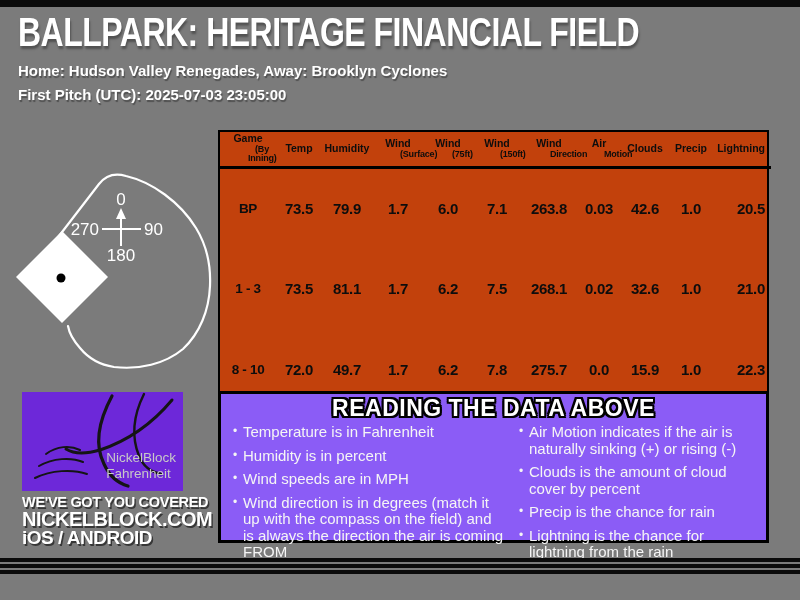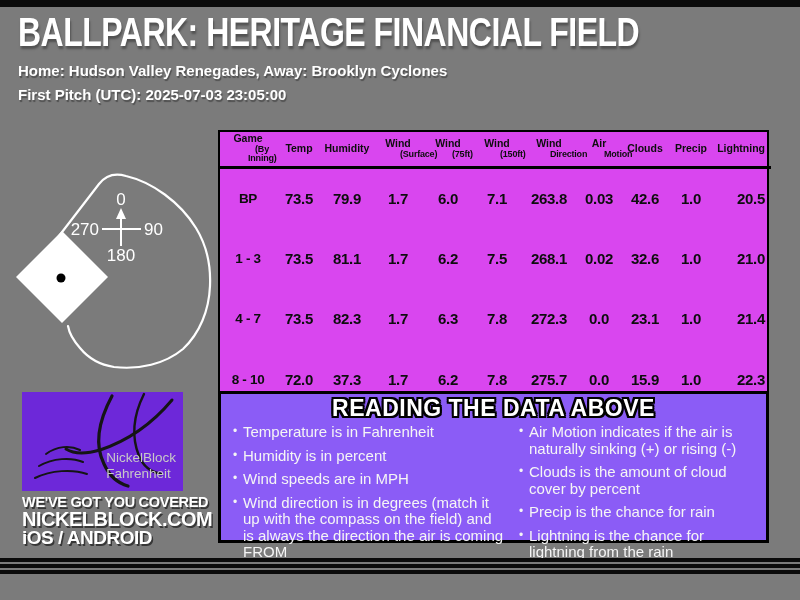--- a/index.html
+++ b/index.html
@@ -26,21 +26,21 @@
   }
   .sub-line.teams{top:62px}
   .sub-line.pitch{top:86px}
 
   
   .field-svg{position:absolute;left:0;top:120px;}
 
   
   .table-wrap{
     position:absolute;left:218px;top:130px;width:551px;height:282px;
-    background:#d946ef;border:2px solid #000;box-sizing:border-box;
+    background:#c2410c;border:2px solid #000;box-sizing:border-box;
   }
   table{border-collapse:collapse;table-layout:fixed;width:100%;height:100%;}
   col.c1{width:56px}col.c2{width:46px}col.c3{width:50px}col.c4{width:52px}
   col.c5{width:48px}col.c6{width:50px}col.c7{width:54px}col.c8{width:46px}
   col.c9{width:46px}col.c10{width:46px}col.c11{width:57px}
   thead tr{height:30px;}
   th{
     vertical-align:middle;text-align:center;color:#0d0d0d;
     border-bottom:3px solid #000;padding:1px 0 2px 0;
   }
@@ -198,36 +198,23 @@
           <td>1.7</td>
           <td>6.2</td>
           <td>7.5</td>
           <td>268.1</td>
           <td>0.02</td>
           <td>32.6</td>
           <td>1.0</td>
           <td>21.0</td>
         </tr>
         <tr>
-          <td class="rowlabel">4 - 7</td>
-          <td>73.5</td>
-          <td>82.3</td>
-          <td>1.7</td>
-          <td>6.3</td>
-          <td>7.8</td>
-          <td>272.3</td>
-          <td>0.0</td>
-          <td>23.1</td>
-          <td>1.0</td>
-          <td>21.4</td>
-        </tr>
-        <tr>
           <td class="rowlabel">8 - 10</td>
           <td>72.0</td>
-          <td>37.3</td>
+          <td>49.7</td>
           <td>1.7</td>
           <td>6.2</td>
           <td>7.8</td>
           <td>275.7</td>
           <td>0.0</td>
           <td>15.9</td>
           <td>1.0</td>
           <td>22.3</td>
         </tr>
       </tbody>

